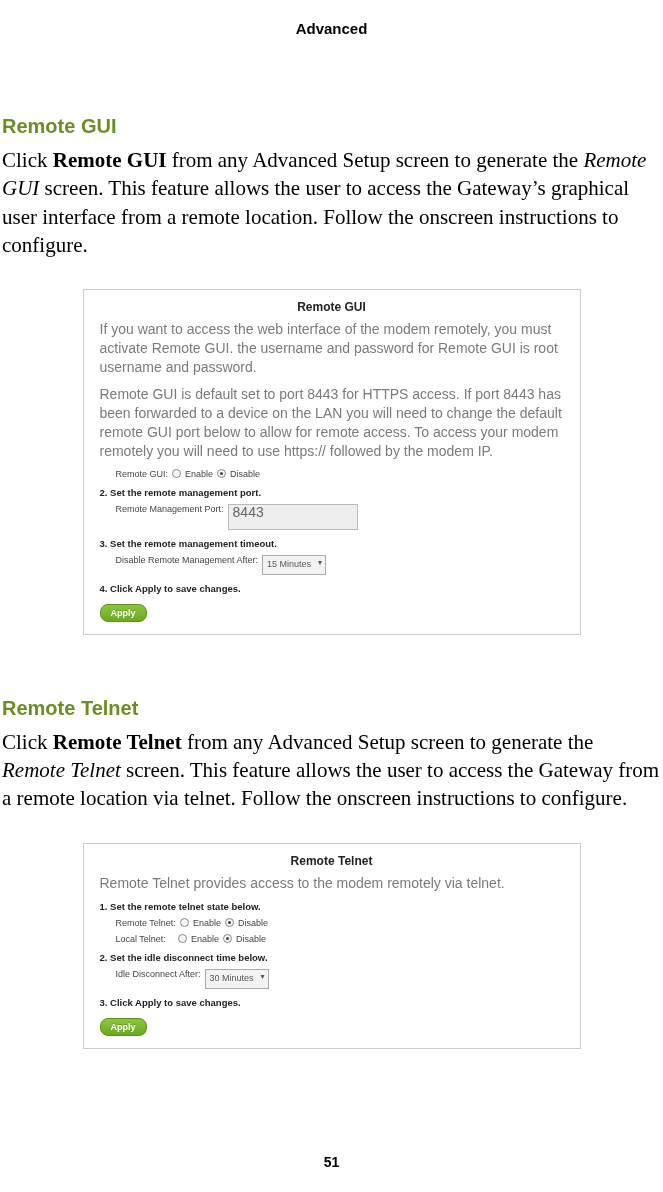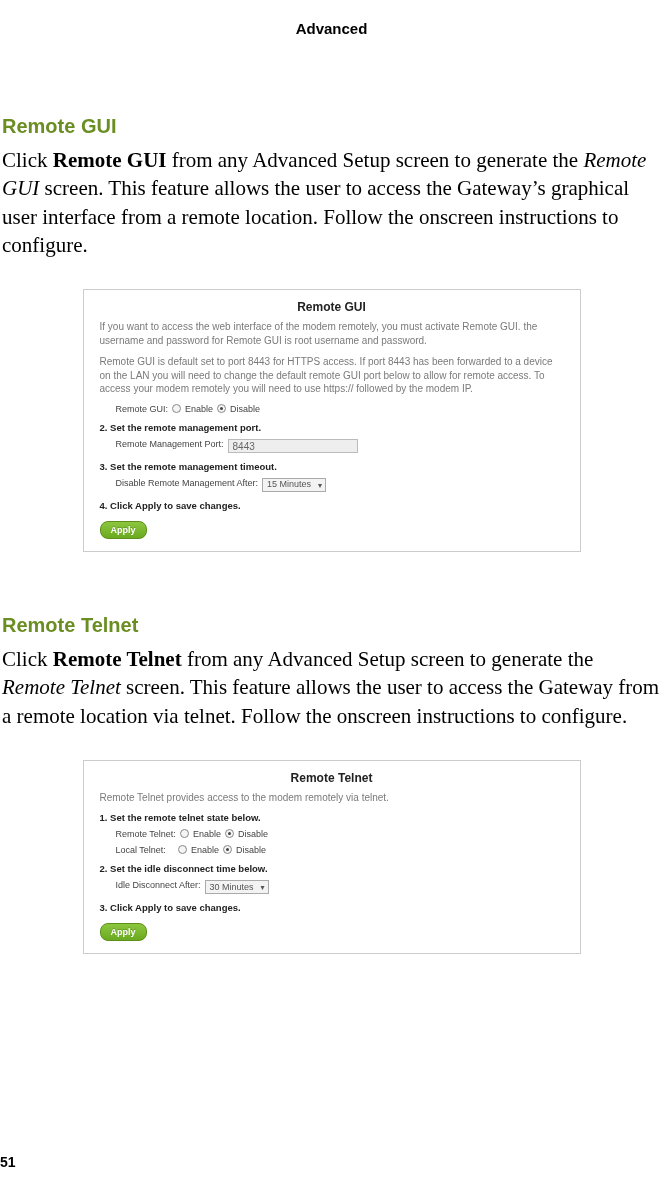--- a/index.html
+++ b/index.html
@@ -53,21 +53,21 @@
       text-align: center;
       font-weight: bold;
       font-size: 12px;
       padding: 10px 0 6px;
       color: #222;
     }
     .panel-body {
       padding: 0 16px 12px 16px;
     }
     .hint {
-      font-size: 10px;
+      font-size: 14px;
       color: #7a7a7a;
       line-height: 1.35;
       margin-bottom: 8px;
     }
     .step {
       font-size: 9.5px;
       font-weight: bold;
       color: #222;
       margin: 8px 0 6px;
     }
@@ -92,36 +92,36 @@
     }
     .radio.checked::after {
       content: "";
       position: absolute;
       left: 2px; top: 2px;
       width: 3px; height: 3px;
       border-radius: 50%;
       background: #444;
     }
     .tinput {
-      font-size: 10px;
+      font-size: 14px;
       color: #666;
       border: 1px solid #bbb;
       background: #eee;
       padding: 1px 4px;
       width: 130px;
-      height: 14px;
+      height: 26px;
       line-height: 12px;
     }
     .tselect {
       font-size: 9px;
       color: #555;
       border: 1px solid #aaa;
       background: #f3f3f3;
       padding: 0 14px 0 4px;
-      height: 14px;
+      height: 20px;
       line-height: 13px;
       position: relative;
       display: inline-flex;
       align-items: center;
     }
     .tselect::after {
       content: "▾";
       position: absolute;
       right: 3px; top: 0;
       font-size: 8px;
@@ -137,21 +137,21 @@
       border-radius: 8px;
       padding: 3px 10px;
       margin-top: 4px;
       text-shadow: 0 -1px 0 rgba(0,0,0,0.2);
       cursor: pointer;
     }
     .page-number {
       position: absolute;
       bottom: 22px;
       width: 100%;
-      text-align: left;
+      text-align: center;
       font-family: Arial, Helvetica, sans-serif;
       font-weight: bold;
       font-size: 14px;
     }
   </style>
 </head>
 <body>
 
 <div class="page-header">Advanced</div>
 

